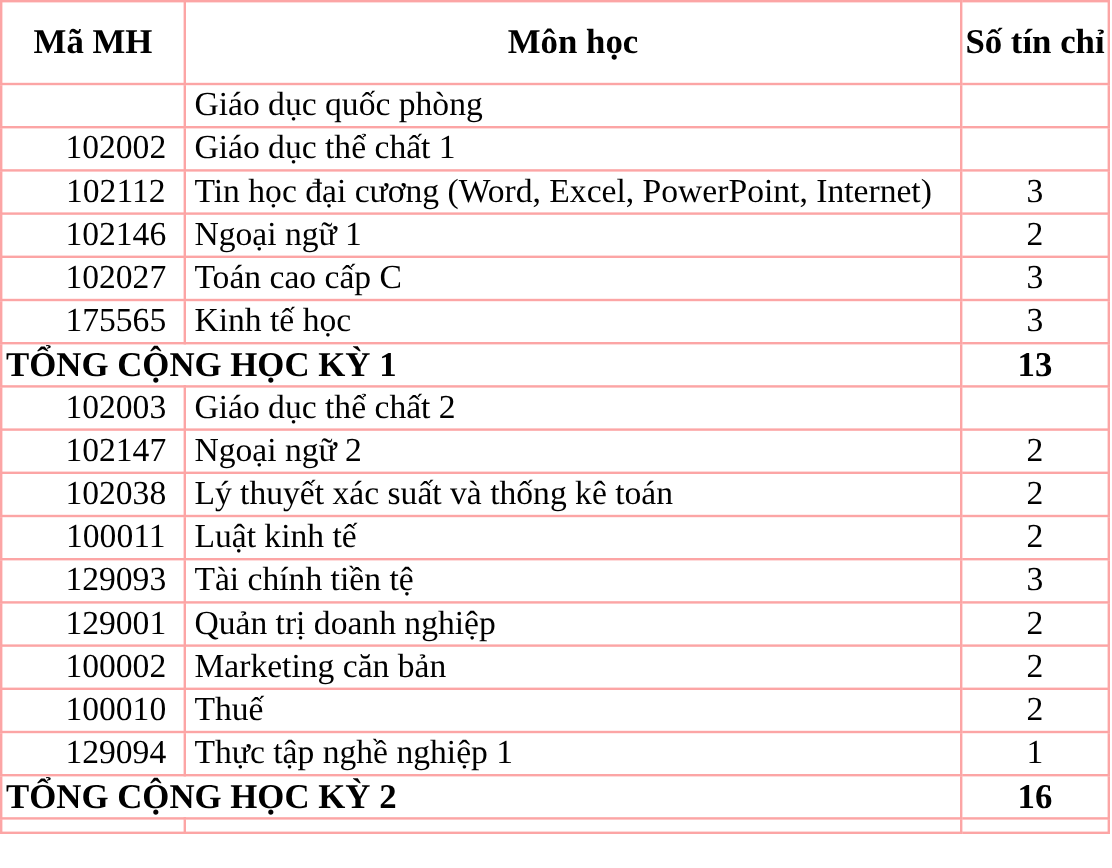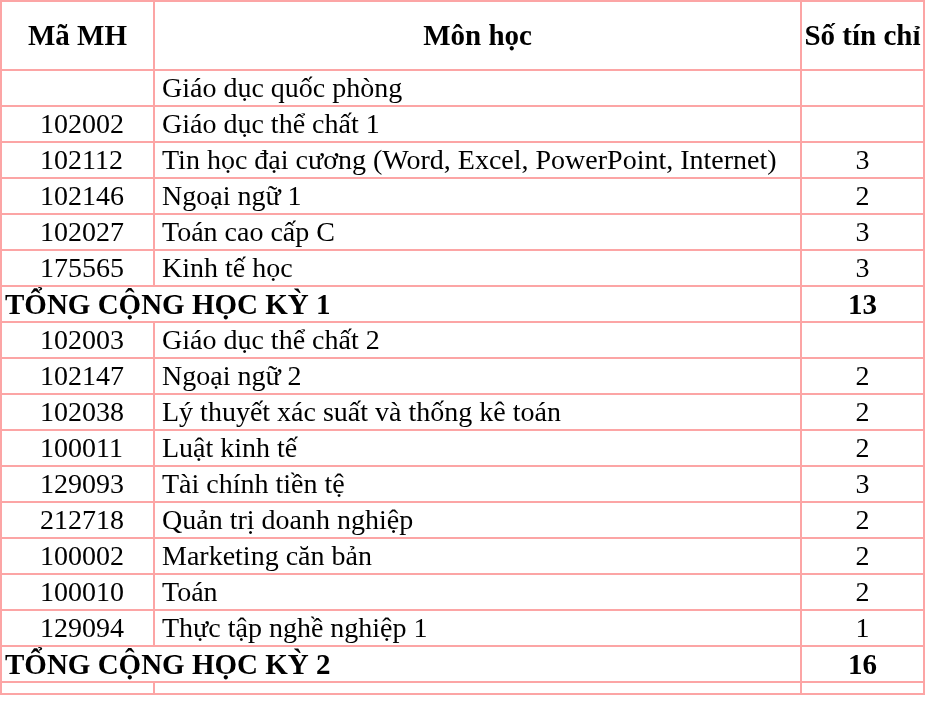--- a/index.html
+++ b/index.html
@@ -36,20 +36,21 @@
   .course-table th {
     height: 67px;
     font-size: 29px;
     font-weight: bold;
     text-align: center;
   }
   .course-table td {
     height: 34px;
   }
   td.code {
+    text-align: center;
     padding-left: 38px;
   }
   td.name {
     text-align: left;
     padding-left: 7px;
   }
   td.credits {
     text-align: center;
   }
   tr.total td {
@@ -135,32 +136,32 @@
         <td class="code">100011</td>
         <td class="name">Luật kinh tế</td>
         <td class="credits">2</td>
       </tr>
       <tr>
         <td class="code">129093</td>
         <td class="name">Tài chính tiền tệ</td>
         <td class="credits">3</td>
       </tr>
       <tr>
-        <td class="code">212718</td>
+        <td class="code">129001</td>
         <td class="name">Quản trị doanh nghiệp</td>
         <td class="credits">2</td>
       </tr>
       <tr>
         <td class="code">100002</td>
         <td class="name">Marketing căn bản</td>
         <td class="credits">2</td>
       </tr>
       <tr>
         <td class="code">100010</td>
-        <td class="name">Toán</td>
+        <td class="name">Thuế</td>
         <td class="credits">2</td>
       </tr>
       <tr>
         <td class="code">129094</td>
         <td class="name">Thực tập nghề nghiệp 1</td>
         <td class="credits">1</td>
       </tr>
       <tr class="total">
         <td class="label" colspan="2">TỔNG CỘNG HỌC KỲ 2</td>
         <td class="credits">16</td>

